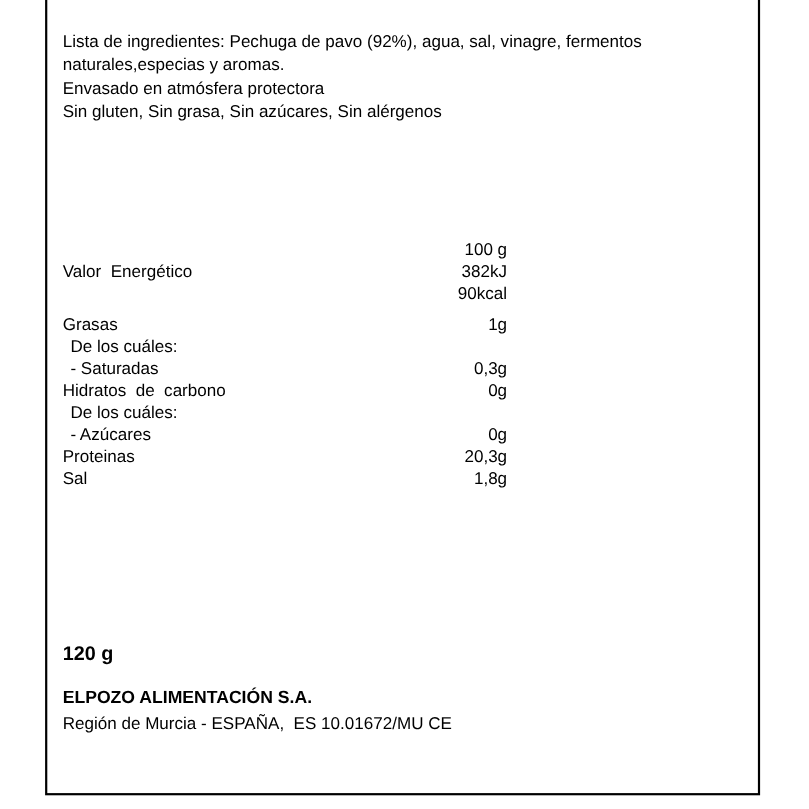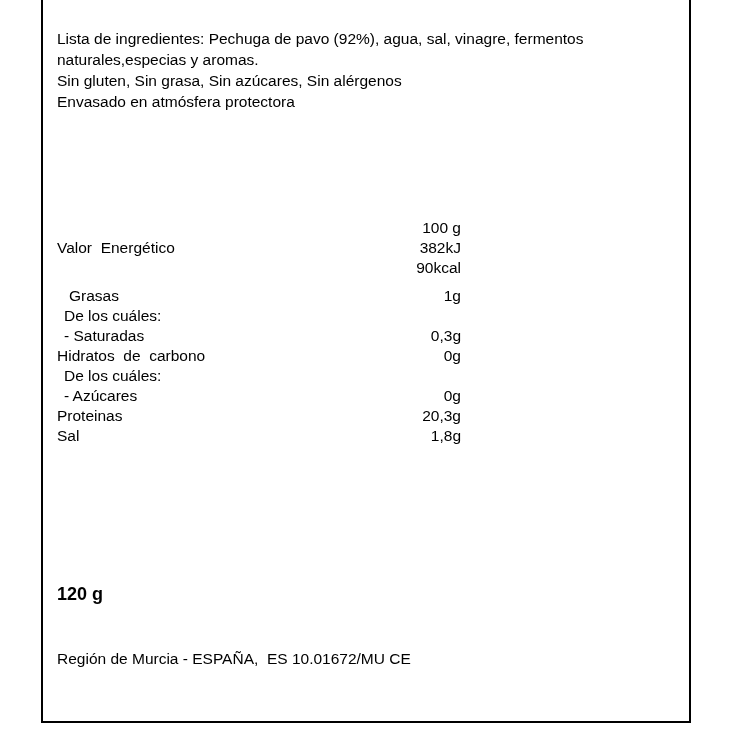--- a/index.html
+++ b/index.html
@@ -78,21 +78,21 @@
     white-space: pre;
   }
   .nut-value {
     position: absolute;
     right: 0;
     top: 0;
     text-align: right;
     white-space: pre;
   }
   .nut-row.indent1 .nut-label { left: 7px; text-align: center; }
-  .nut-row.gap-before { margin-top: 8px; margin-left: 12px; }
+  .nut-row.gap-before { margin-top: 8px; }
 
   
   .storage-line {
     position: absolute;
     left: 14px;
     top: 542px;
     font-size: 15.5px;
     line-height: 21px;
     white-space: pre;
   }
@@ -127,22 +127,22 @@
 </head>
 <body>
 
 <div id="label-frame">
   <div id="label-inner">
 
 
     <div class="info-block">
       <div class="info-line">Lista de ingredientes: Pechuga de pavo (92%), agua, sal, vinagre, fermentos
 naturales,especias y aromas.</div>
+      <div class="info-line">Envasado en atmósfera protectora</div>
       <div class="info-line">Sin gluten, Sin grasa, Sin azúcares, Sin alérgenos</div>
-      <div class="info-line">Envasado en atmósfera protectora</div>
     </div>
 
     <div id="nutrition-table">
       <div class="nut-row">
         <span class="nut-value">100 g</span>
       </div>
 
       <div class="nut-row">
         <span class="nut-label">Valor  Energético</span>
         <span class="nut-value">382kJ</span>
@@ -190,19 +190,20 @@
 
       <div class="nut-row">
         <span class="nut-label">Sal</span>
         <span class="nut-value">1,8g</span>
       </div>
     </div>
 
 
     <div class="net-weight">120 g</div>
 
+    <div class="company-name">ELPOZO ALIMENTACIÓN S.A.</div>
 
     <div class="company-address">
       <div class="addr-line">Región de Murcia - ESPAÑA,  ES 10.01672/MU CE</div>
     </div>
 
   </div>
 </div>
 
 </body></html>

